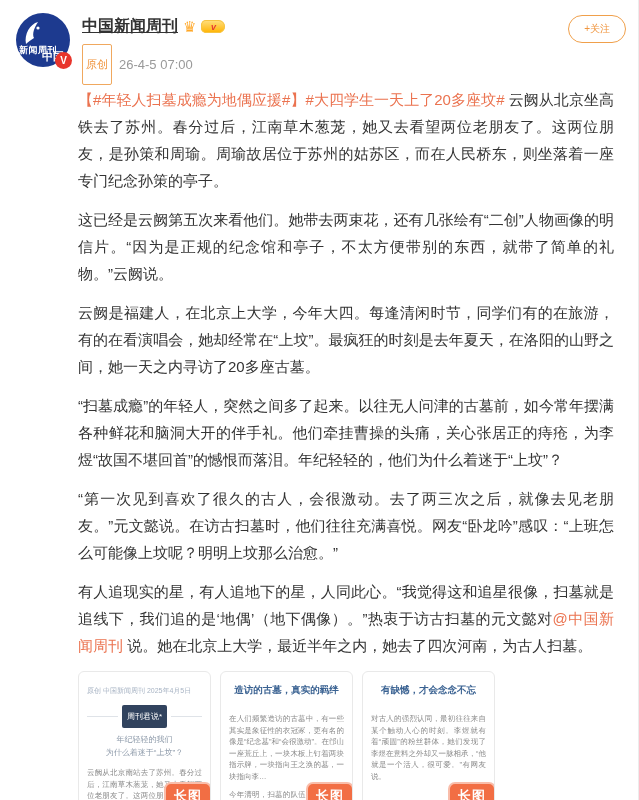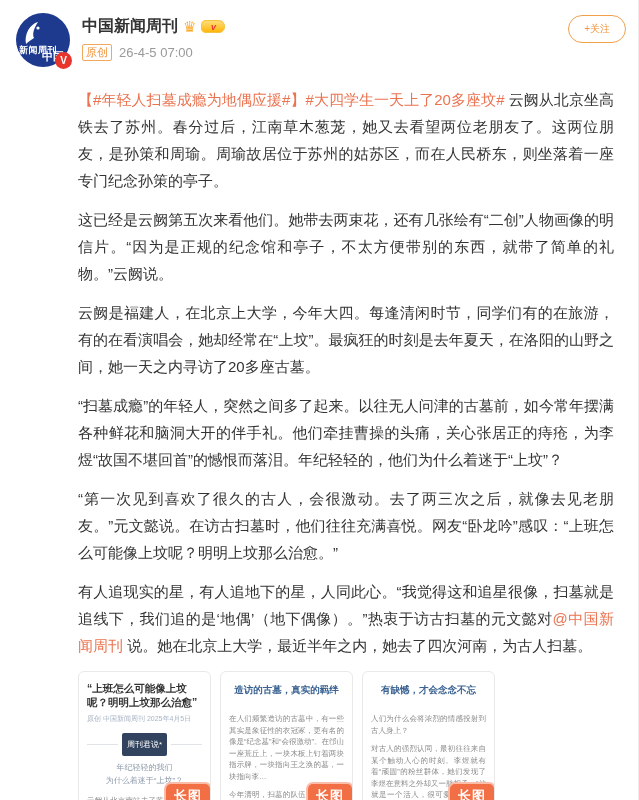--- a/index.html
+++ b/index.html
@@ -17,33 +17,33 @@
   .avatar .swoosh { position:absolute; left:6px; top:7px; }
   .av-t1 { position:absolute; right:6px; top:16px; color:#fff; font-size:11px; font-weight:bold;margin-top:20px; }
   .av-t2 { position:absolute; left:3px; bottom:10px; color:#fff; font-size:9px; font-weight:bold; letter-spacing:0.5px; }
   .v-badge {
     position:absolute; right:-2px; bottom:-2px; width:17px; height:17px; border-radius:50%;
     background:#e8352c; color:#fff; font-size:10px; font-weight:bold;
     display:flex; align-items:center; justify-content:center;
   }
   .user { position:absolute; left:82px; top:16px; }
   .name-row { display:flex; align-items:center; gap:5px; }
-  .name { font-size:16px; font-weight:bold; color:#333; cursor:pointer; }
+  .name { font-size:16px; font-weight:bold; color:#333; cursor:pointer;text-decoration:underline; }
   .crown { color:#ffa726; font-size:15px; line-height:1; }
   .vip {
     display:inline-flex; align-items:center; justify-content:center;
     width:24px; height:13px; border-radius:7px 9px 9px 7px;
     background:linear-gradient(180deg,#ffe082,#ffb300);
     box-shadow:0 0 0 1px #f6c444 inset;
   }
   .vip i { font-style:italic; font-weight:bold; font-size:9px; color:#e53935; }
   .meta-row { margin-top:7px; display:flex; align-items:center; gap:7px; }
   .orig {
     font-size:11px; color:#f0953e; border:1px solid #f0a85e; border-radius:2px;
-    padding:0 3px; line-height:15px;
+    padding:12px 3px; line-height:15px;
   }
   .time { font-size:13px; color:#999; cursor:pointer; }
   .follow {
     position:absolute; top:15px; right:12px; background:#fff;
     border:1px solid #f0a04b; color:#f0953e; font-size:10px;
     padding:6px 15px; border-radius:17px; cursor:pointer;
     font-family:inherit;
   }
   
   .content { margin:12px 24px 0 78px; }
@@ -108,21 +108,20 @@
       <p class="para"><span>这已经是云阙第五次来看他们。她带去两束花，还有几张绘有“二创”人物画像的明信片。“因为是正规的纪念馆和亭子，不太方便带别的东西，就带了简单的礼物。”云阙说。</span></p>
       <p class="para"><span>云阙是福建人，在北京上大学，今年大四。每逢清闲时节，同学们有的在旅游，有的在看演唱会，她却经常在“上坟”。最疯狂的时刻是去年夏天，在洛阳的山野之间，她一天之内寻访了20多座古墓。</span></p>
       <p class="para"><span>“扫墓成瘾”的年轻人，突然之间多了起来。以往无人问津的古墓前，如今常年摆满各种鲜花和脑洞大开的伴手礼。他们牵挂曹操的头痛，关心张居正的痔疮，为李煜“故国不堪回首”的憾恨而落泪。年纪轻轻的，他们为什么着迷于“上坟”？</span></p>
       <p class="para"><span>“第一次见到喜欢了很久的古人，会很激动。去了两三次之后，就像去见老朋友。”元文懿说。在访古扫墓时，他们往往充满喜悦。网友“卧龙吟”感叹：“上班怎么可能像上坟呢？明明上坟那么治愈。”</span></p>
       <p class="para"><span>有人追现实的星，有人追地下的星，人同此心。“我觉得这和追星很像，扫墓就是追线下，我们追的是‘地偶’（地下偶像）。”热衷于访古扫墓的元文懿对</span><span class="link">@中国新闻周刊</span><span> 说。她在北京上大学，最近半年之内，她去了四次河南，为古人扫墓。</span></p>
     </div>
 
   <div class="cards">
 
     <div class="card">
-      <div class="card1-title">“上班怎么可能像上坟呢？明明上坟那么治愈”</div>
       <div class="card1-source">原创 中国新闻周刊 2025年4月5日</div>
       <div class="badge-row">
         <span class="hr"></span>
         <span class="kbadge">周刊君说*</span>
         <span class="hr"></span>
       </div>
       <div class="card-center">年纪轻轻的我们</div>
       <div class="card-center">为什么着迷于“上坟”？</div>
       <div class="card-body">
           <p>云阙从北京南站去了苏州。春分过后，江南草木葱茏，她又去看望两位老朋友了。这两位朋友，是孙策和周瑜。周瑜故居位于苏</p>
@@ -135,20 +134,19 @@
       <div class="card-body">
           <p>在人们频繁造访的古墓中，有一些其实是象征性的衣冠冢，更有名的像是“纪念墓”和“会很激动”。在邙山一座荒丘上，一块木板上钉着两块指示牌，一块指向王之涣的墓，一块指向李…</p>
           <p>今年清明，扫墓的队伍排开长队，游客从四面八方涌来，至少有十几个人陆续赶来，带着鲜花、礼物绕过墓园，有的…</p>
         </div>
       <span class="tag-overlay">长图</span>
     </div>
 
     <div class="card">
       <div class="card-title-blue">有缺憾，才会念念不忘</div>
       <div class="card-body">
-          <p>人们为什么会将浓烈的情感投射到古人身上？</p>
           <p>对古人的强烈认同，最初往往来自某个触动人心的时刻。李煜就有着“顽固”的粉丝群体，她们发现了李煜在意料之外却又一脉相承，“他就是一个活人，很可爱。”有网友说。</p>
         </div>
       <span class="tag-overlay">长图</span>
     </div>
 
   </div>
 </div>
 
 </body></html>

